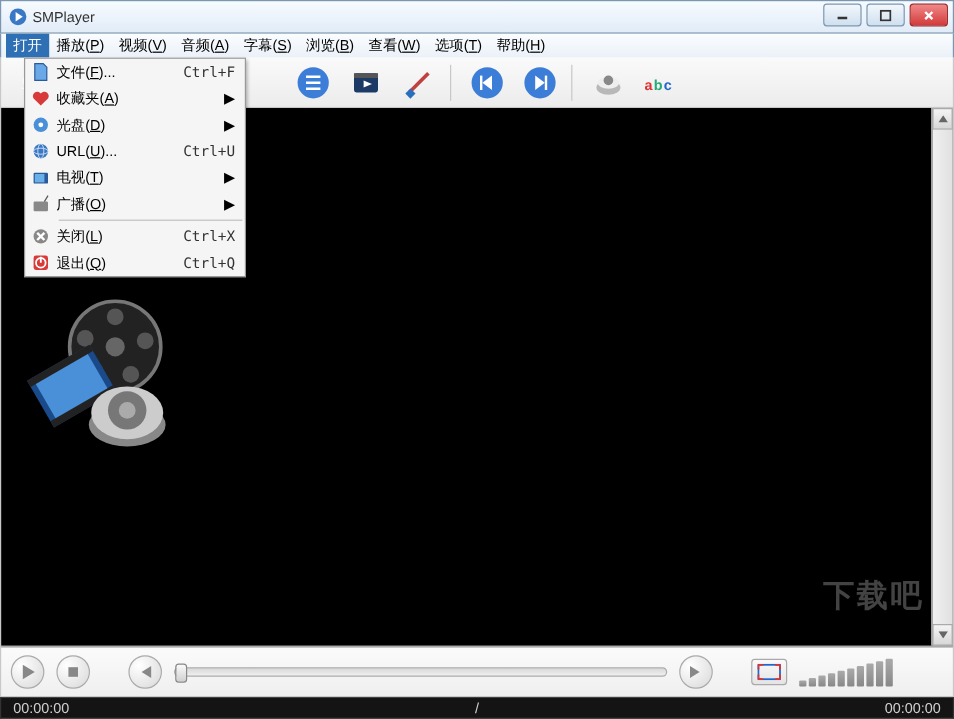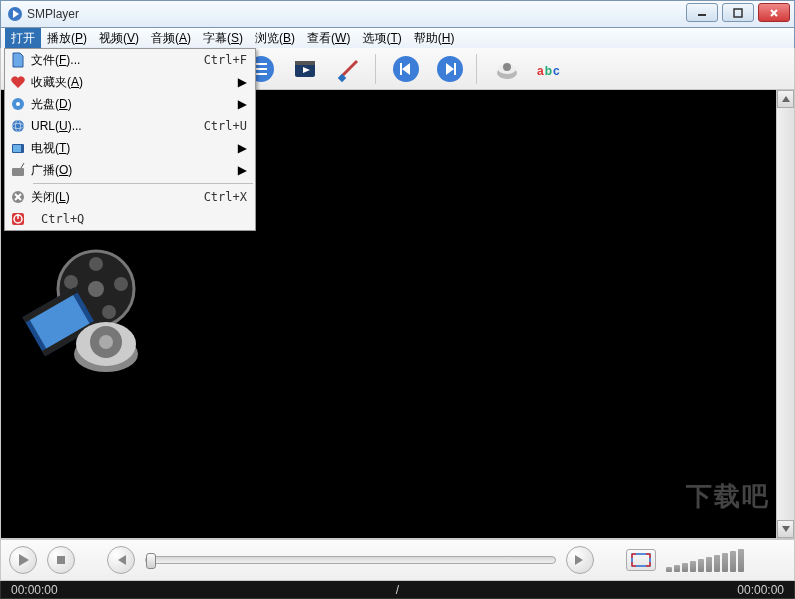--- a/index.html
+++ b/index.html
@@ -14,21 +14,21 @@
 .win-btn.close { background: linear-gradient(#f08888, #d33a3a); border-color: #a02b2b; }
 .win-btn svg { display: block; }
 
 
 .menubar { height: 20px; background: linear-gradient(#fbfdff, #eaf1f8); border-left: 1px solid #7a96b0; border-right: 1px solid #7a96b0; display: flex; align-items: stretch; padding: 0 4px; }
 .menu-item { padding: 2px 6px; display: flex; align-items: center; cursor: default; }
 .menu-item.active { background: #2f6fb3; color: #fff; flex-direction: column; }
 .menu-item u { text-decoration: underline; }
 
 
-.dropdown { position: absolute; left: 4px; top: 48px; width: 252px; background: #f5f5f5; border: 1px solid #999; box-shadow: 2px 2px 3px rgba(0,0,0,0.3); z-index: 10; }
+.dropdown { position: absolute; left: 20px; top: 48px; width: 185px; background: #f5f5f5; border: 1px solid #999; box-shadow: 2px 2px 3px rgba(0,0,0,0.3); z-index: 10; }
 .dropdown .row { display: flex; align-items: center; height: 22px; padding-right: 8px; position: relative; }
 .dropdown .icon-col { width: 26px; display: flex; align-items: center; justify-content: center; }
 .dropdown .label { flex: 1; }
 .dropdown .shortcut { color: #333; font-family: Tahoma, monospace; padding-left: 10px; }
 .dropdown .arrow { margin-left: auto; }
 .dropdown .sep { height: 1px; background: #c0c0c0; margin: 2px 2px 2px 28px; }
 
 
 .toolbar { height: 42px; background: linear-gradient(#fafafa, #ececec); border: 1px solid #c8c8c8; border-top: none; display: flex; align-items: center; padding: 0 6px; gap: 12px; }
 .tb-btn { width: 32px; height: 32px; border-radius: 16px; display: flex; align-items: center; justify-content: flex-end; }
@@ -231,20 +231,21 @@
     <span class="shortcut">Ctrl+X</span>
   </div>
   <div class="row">
     <span class="icon-col">
         <svg class="ico" viewBox="0 0 16 16">
           <rect x="2" y="2" width="12" height="12" rx="2" fill="#d83a3a"></rect>
           <circle cx="8" cy="8" r="4" fill="none" stroke="#fff" stroke-width="1.5"></circle>
           <line x1="8" y1="3" x2="8" y2="8" stroke="#fff" stroke-width="1.5"></line>
         </svg>
       </span>
+    <span class="label"><span>退出</span>(<u>Q</u>)</span>
     <span class="shortcut">Ctrl+Q</span>
   </div>
 </div>
 
 <div class="video-area">
   <svg width="160" height="140">
 
     <circle cx="95" cy="45" r="38" fill="#222" stroke="#777" stroke-width="3"></circle>
     <circle cx="95" cy="45" r="8" fill="#666"></circle>
     <circle cx="95" cy="20" r="7" fill="#555"></circle>

